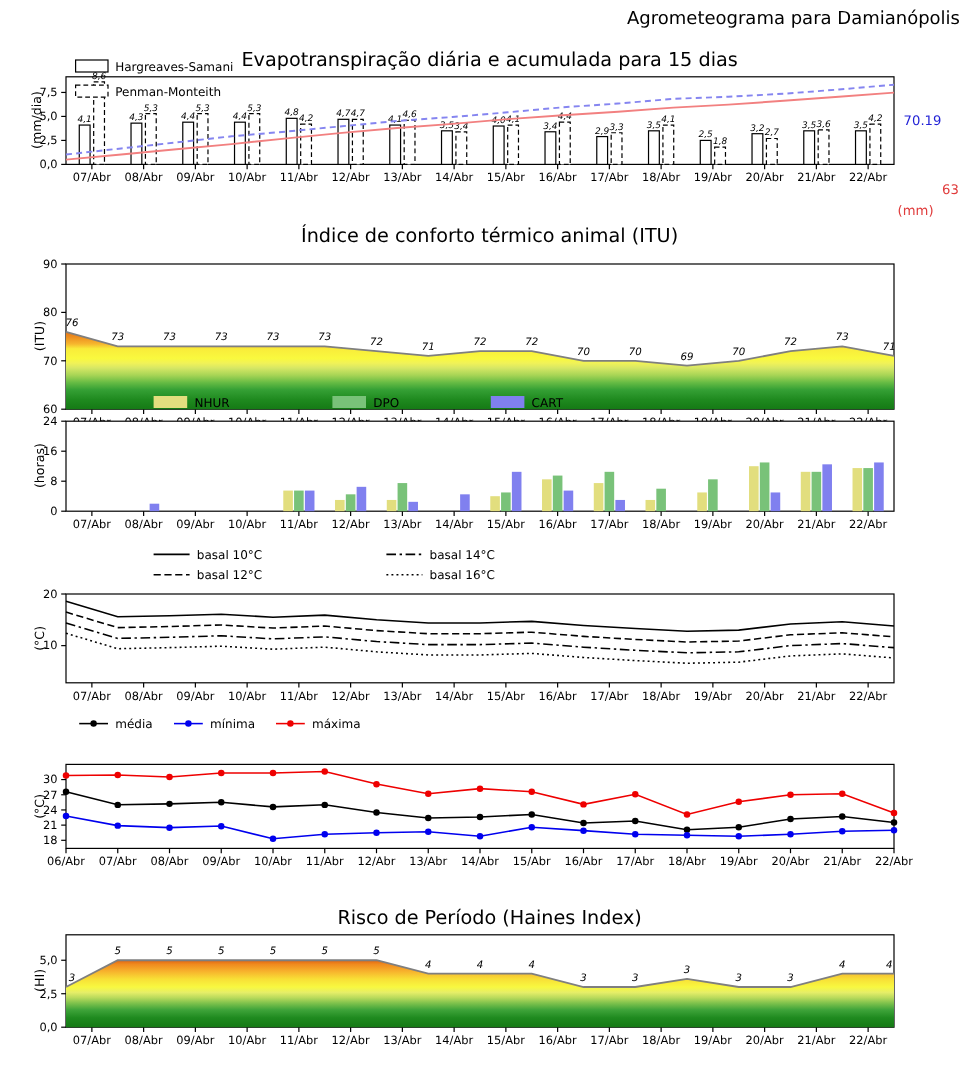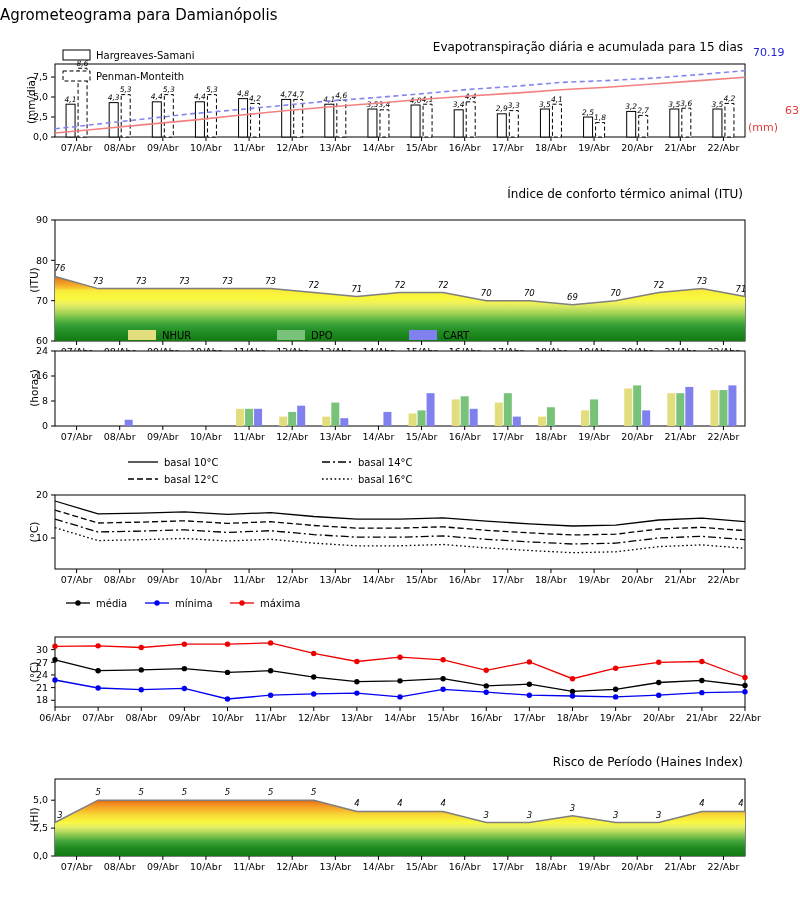--- a/index.html
+++ b/index.html
@@ -1,23 +1,23 @@
 <!DOCTYPE html>
 <html><head>
 <meta charset="utf-8">
 <style>
   html,body{margin:0;padding:0;background:#fff;}
   .figure{position:relative;width:800px;height:900px;background:#fff;
           font-family:"DejaVu Sans","Liberation Sans",sans-serif;overflow:hidden;}
   .figure svg{position:absolute;left:0;top:0;}
   .ovl{position:absolute;color:#000;}
-  .main-title{left:0;top:6px;width:800px;text-align:left;font-size:15px;}
-  .panel-title{left:53px;width:690px;text-align:right;font-size:12px;}
+  .main-title{left:0;top:6px;width:800px;text-align:right;font-size:15px;}
+  .panel-title{left:63px;width:690px;text-align:center;font-size:16px;}
   .ylabel{transform:translate(-50%,-50%) rotate(-90deg);font-size:10.5px;white-space:nowrap;}
-  .racc{font-size:11px;}
+  .racc{font-size:11px;margin-top:48px;}
 </style>
 </head>
 <body>
 
 <div class="figure">
   <svg id="fig-svg" width="800" height="900" viewBox="0 0 800 900">
       <g>
         <rect x="55" y="64" width="690" height="73" fill="#fff" stroke="#000" stroke-width="1"></rect>
         <line x1="51" y1="137" x2="55" y2="137" stroke="#000"></line>
         <text x="48" y="140.2" font-size="9.5" text-anchor="end" fill="#000" font-family="&quot;DejaVu Sans&quot;,&quot;Liberation Sans&quot;,sans-serif">0,0</text>

